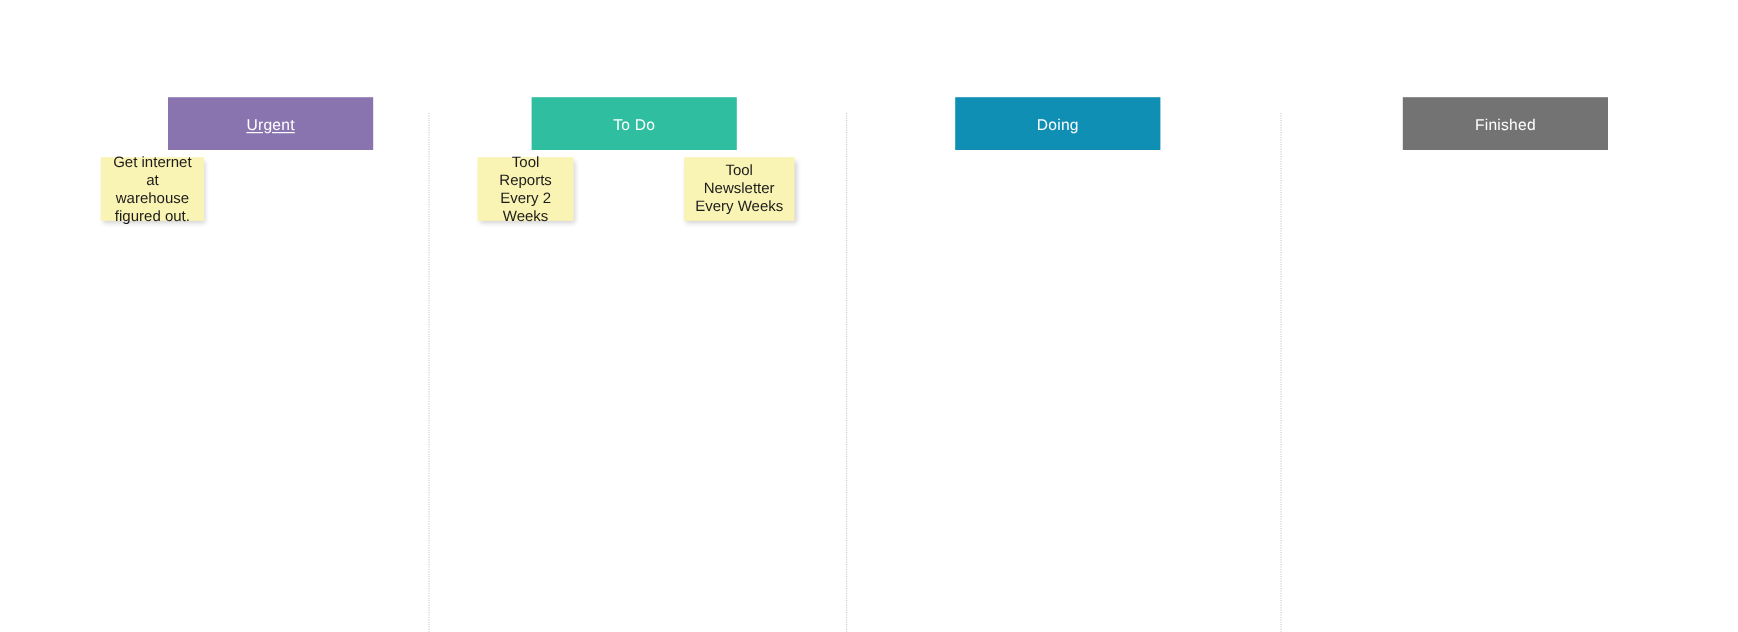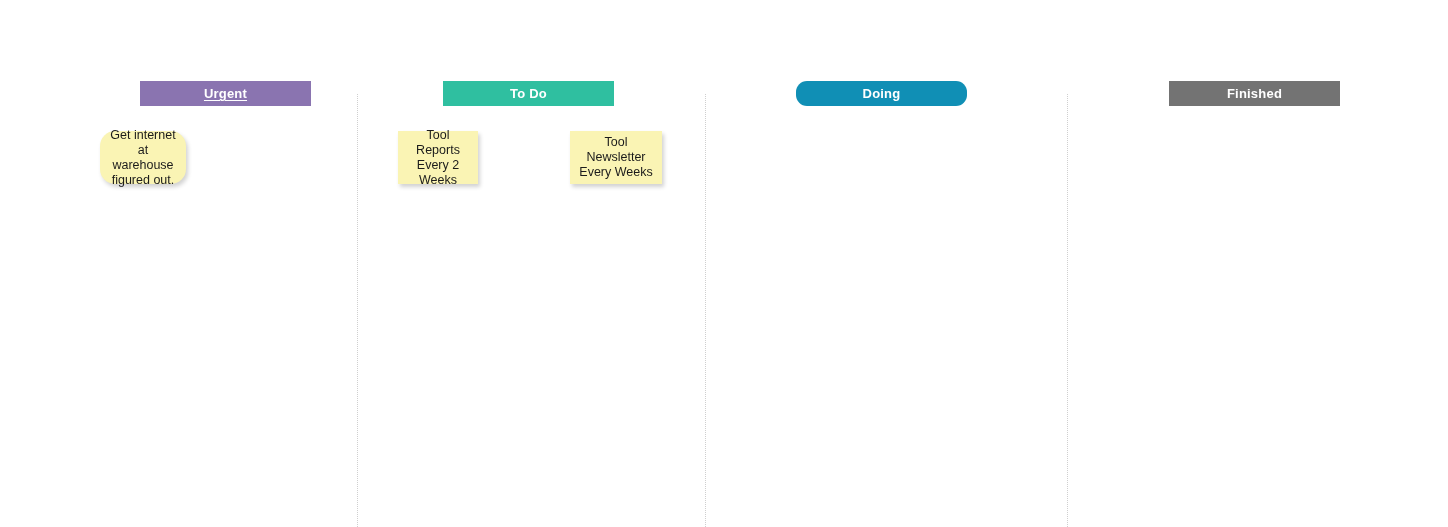--- a/index.html
+++ b/index.html
@@ -30,28 +30,28 @@
     top: 94px;
     bottom: 0;
     width: 0;
     border-left: 1px dotted #cfcfcf;
   }
 
   .lane-header {
     position: absolute;
     top: 81px;
     width: 171px;
-    height: 25px;
+    height: 44px;
     box-sizing: border-box;
     display: flex;
     align-items: center;
     justify-content: center;
     color: #ffffff;
     font-size: 13px;
-    font-weight: bold;
+    font-weight: normal;
     letter-spacing: 0.2px;
     user-select: none;
   }
   .lane-header.underlined .lane-title {
     text-decoration: underline;
     text-underline-offset: 2px;
   }
 
   
   .note {
@@ -76,37 +76,37 @@
 </head>
 <body>
 
 <div id="board" style="background: rgb(255, 255, 255);">
     <div class="lane-divider" style="left: 357px; border-left-color: rgb(207, 207, 207);"></div>
     <div class="lane-divider" style="left: 705px; border-left-color: rgb(207, 207, 207);"></div>
     <div class="lane-divider" style="left: 1067px; border-left-color: rgb(207, 207, 207);"></div>
     <div class="lane-header underlined" style="left: 140px; background: rgb(138, 116, 176);">
       <span class="lane-title">Urgent</span>
     </div>
-    <div class="note" style="left: 100px; top: 131px; width: 86px; height: 53px; background: rgb(250, 244, 180); border-radius: 15px;">
+    <div class="note" style="left: 84px; top: 131px; width: 86px; height: 53px; background: rgb(250, 244, 180);">
       <span class="note-text">Get internet at
 warehouse
 figured out.</span>
     </div>
     <div class="lane-header" style="left: 443px; background: rgb(47, 191, 160);">
       <span class="lane-title">To Do</span>
     </div>
     <div class="note" style="left: 398px; top: 131px; width: 80px; height: 53px; background: rgb(250, 244, 180);">
       <span class="note-text">Tool Reports
 Every 2
 Weeks</span>
     </div>
     <div class="note" style="left: 570px; top: 131px; width: 92px; height: 53px; background: rgb(250, 244, 180);">
       <span class="note-text">Tool
 Newsletter
 Every Weeks</span>
     </div>
-    <div class="lane-header" style="left: 796px; background: rgb(16, 143, 181); border-radius: 11px;">
+    <div class="lane-header" style="left: 796px; background: rgb(16, 143, 181);">
       <span class="lane-title">Doing</span>
     </div>
     <div class="lane-header" style="left: 1169px; background: #737373;">
       <span class="lane-title">Finished</span>
     </div>
   </div>
 
 </body></html>

